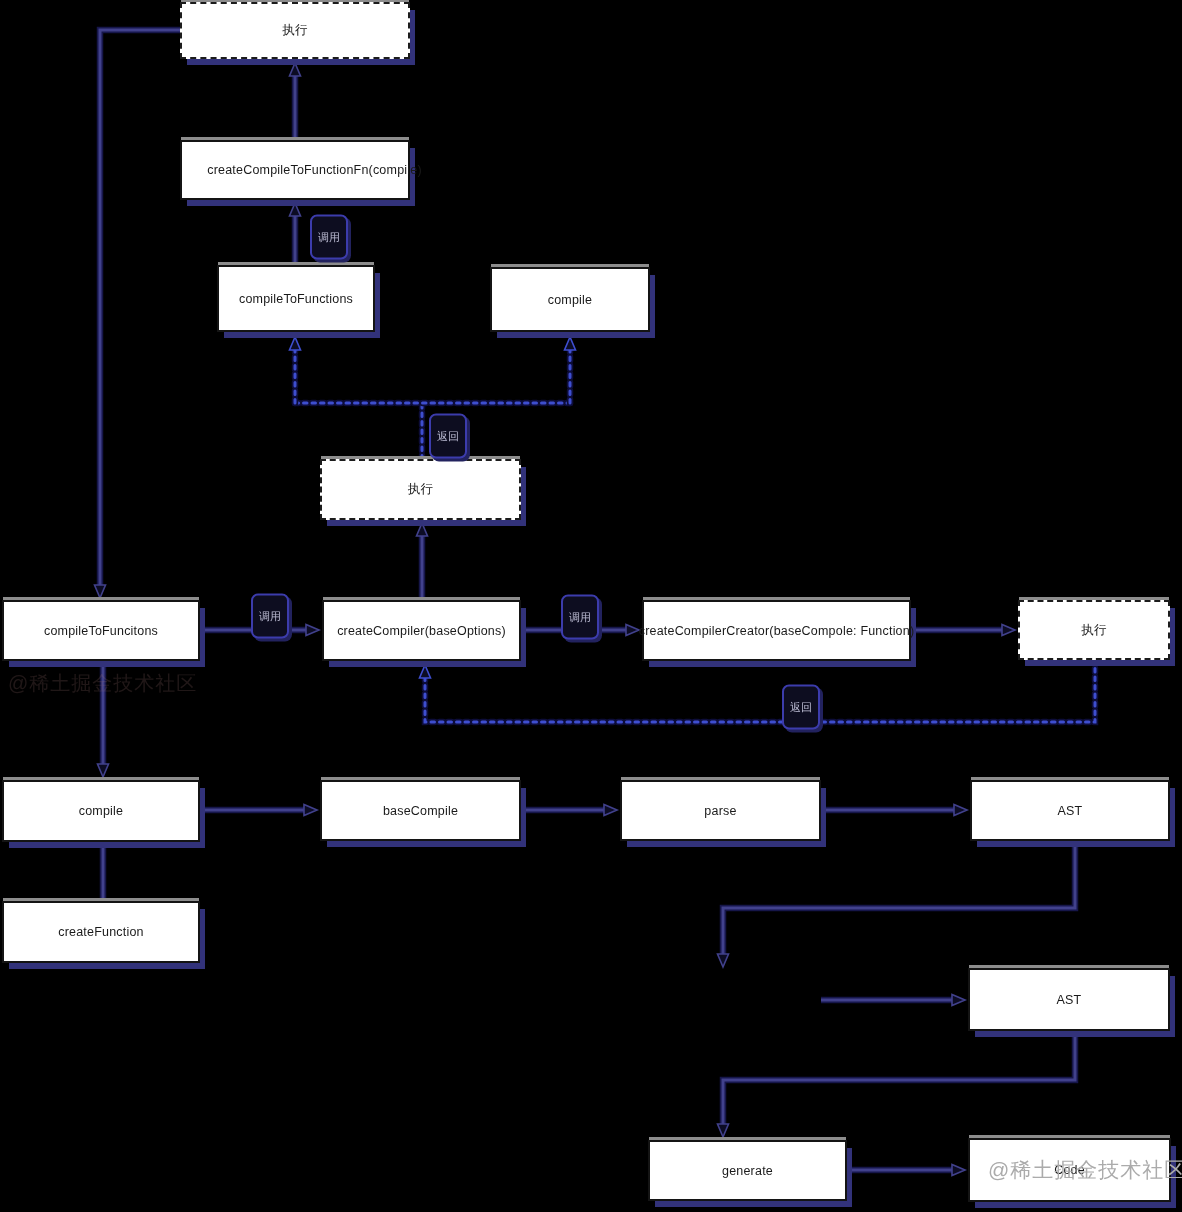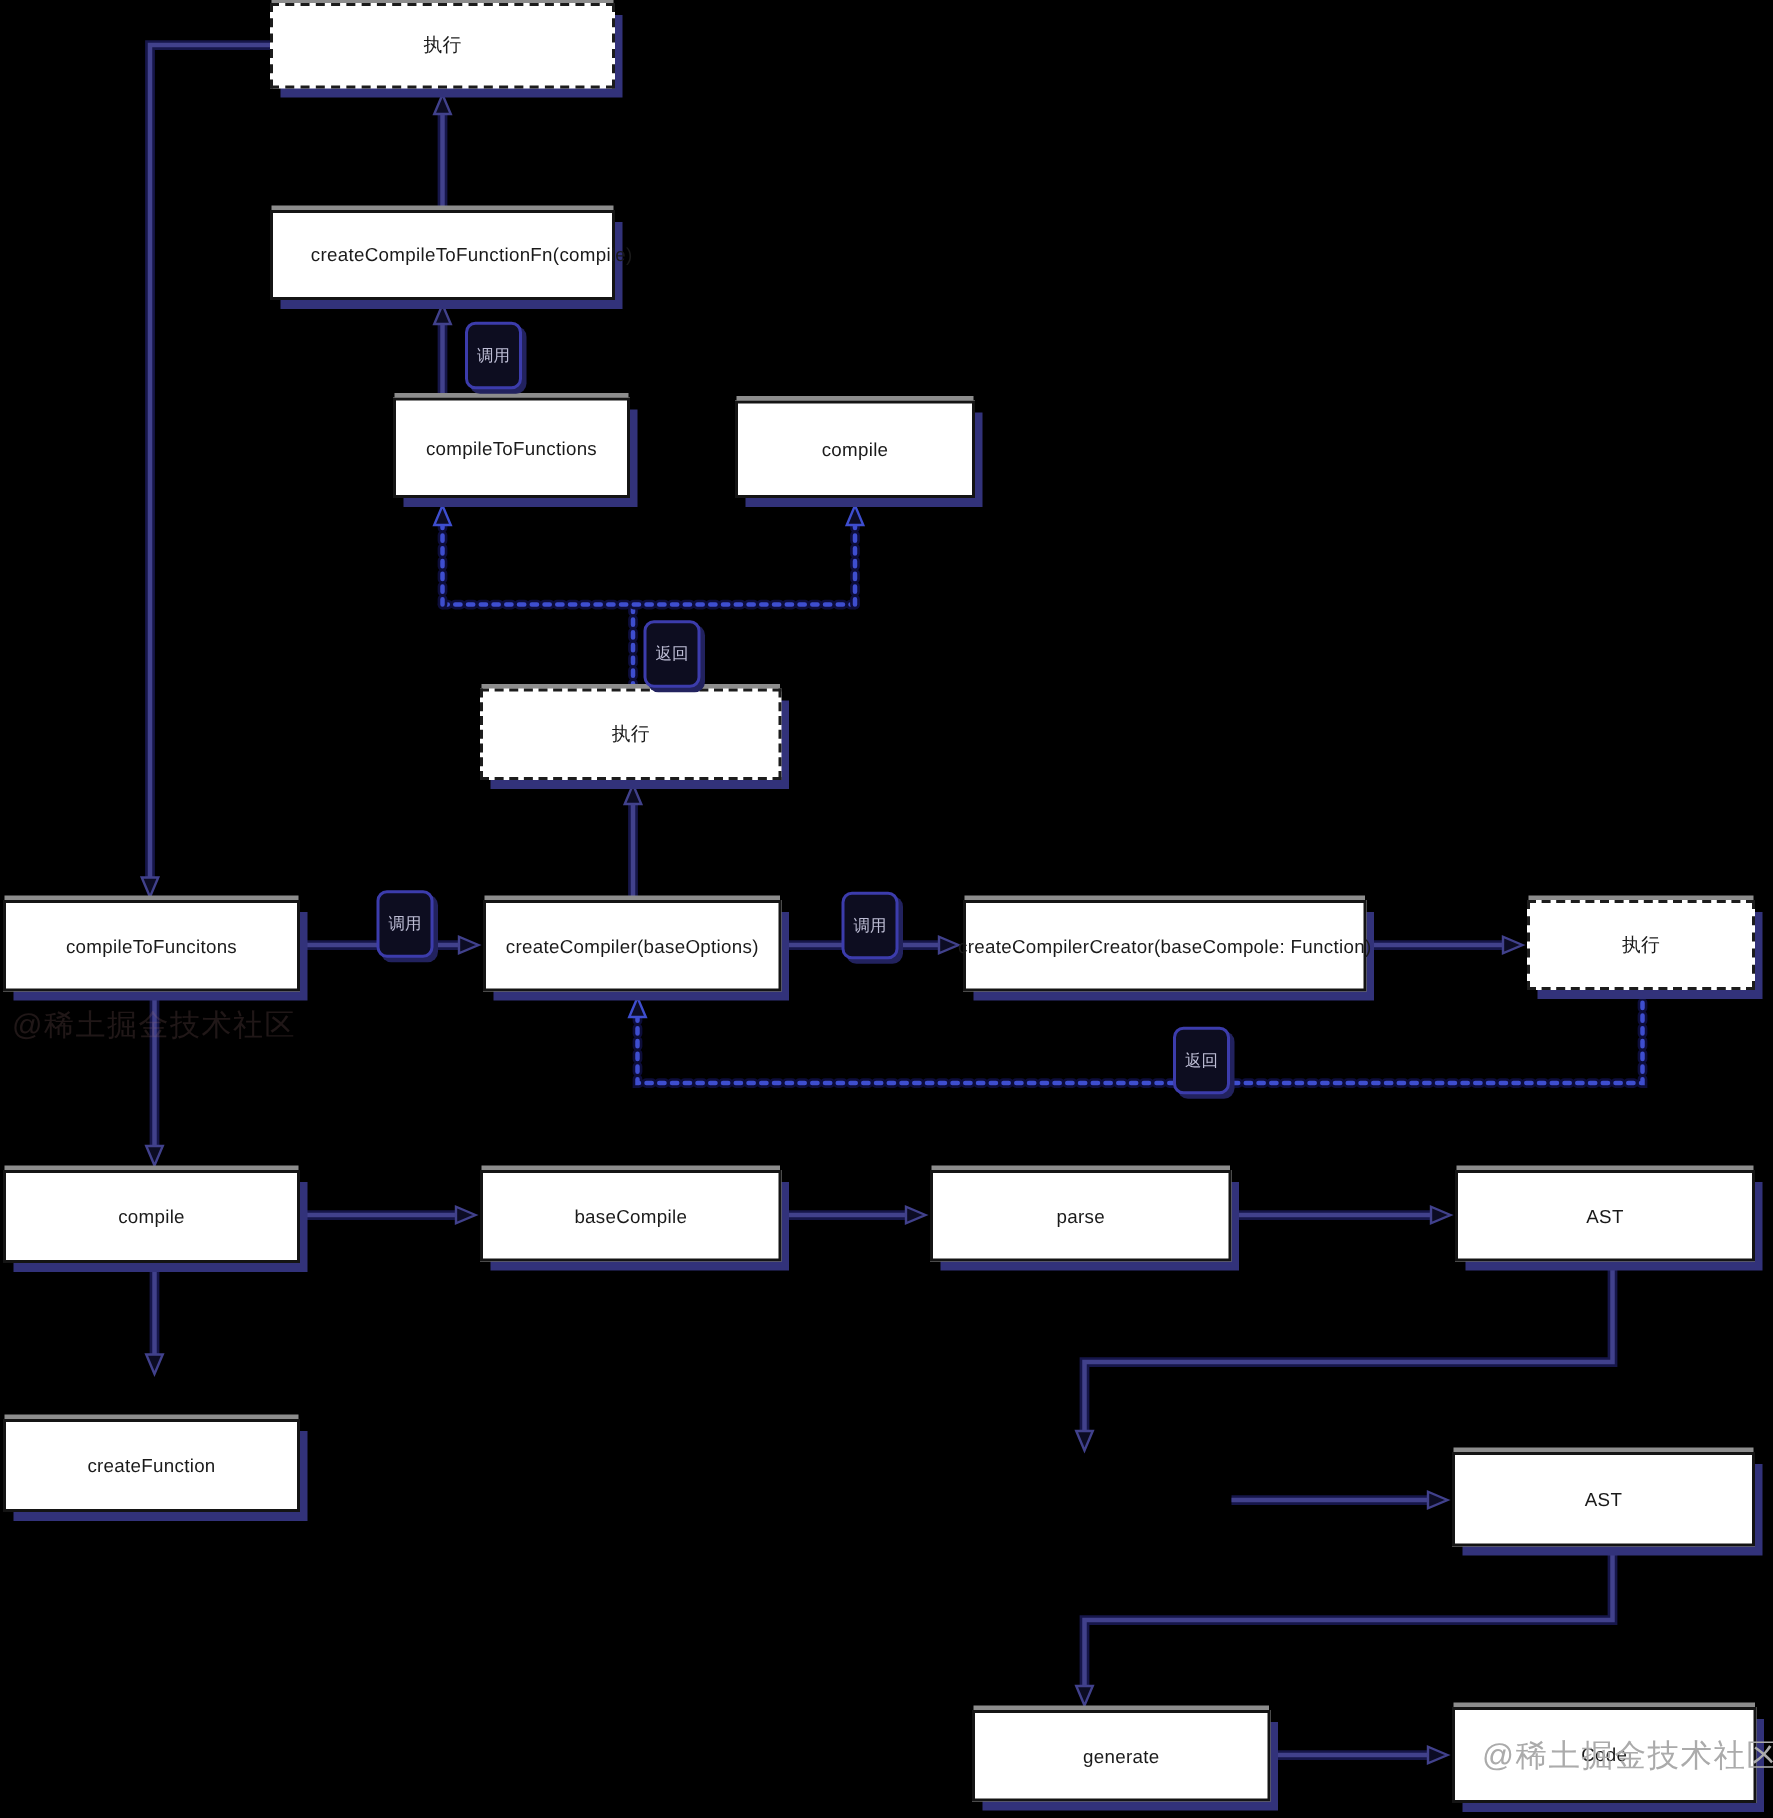--- a/index.html
+++ b/index.html
@@ -159,21 +159,21 @@
         <path d="M425 665 L 419.5 678 L 430.5 678 Z" fill="#0c0c24" stroke="#3e4ecf" stroke-width="1.6"></path>
       </g>
     </svg>
 
 <div class="node dashed" style="left: 180px; top: 2px; width: 230px; height: 57px;">
       <span class="node-label">执行</span>
     </div>
     <div class="node" style="left: 180px; top: 140px; width: 230px; height: 60px; padding-left: 39px;">
       <span class="node-label">createCompileToFunctionFn(compile)</span>
     </div>
-    <div class="node" style="left: 217px; top: 265px; width: 158px; height: 67px; margin-left: 45px;">
+    <div class="node" style="left: 217px; top: 265px; width: 158px; height: 67px;">
       <span class="node-label">compileToFunctions</span>
     </div>
     <div class="node" style="left: 490px; top: 267px; width: 160px; height: 65px;">
       <span class="node-label">compile</span>
     </div>
     <div class="node dashed" style="left: 320px; top: 459px; width: 201px; height: 61px;">
       <span class="node-label">执行</span>
     </div>
     <div class="node" style="left: 2px; top: 600px; width: 198px; height: 61px;">
       <span class="node-label">compileToFuncitons</span>
@@ -192,21 +192,21 @@
     </div>
     <div class="node" style="left: 320px; top: 780px; width: 201px; height: 61px;">
       <span class="node-label">baseCompile</span>
     </div>
     <div class="node" style="left: 620px; top: 780px; width: 201px; height: 61px;">
       <span class="node-label">parse</span>
     </div>
     <div class="node" style="left: 970px; top: 780px; width: 200px; height: 61px;">
       <span class="node-label">AST</span>
     </div>
-    <div class="node" style="left: 2px; top: 946px; width: 198px; height: 62px;">
+    <div class="node" style="left: 2px; top: 901px; width: 198px; height: 62px;">
       <span class="node-label">createFunction</span>
     </div>
     <div class="node" style="left: 968px; top: 968px; width: 202px; height: 63px;">
       <span class="node-label">AST</span>
     </div>
     <div class="node" style="left: 620px; top: 1140px; width: 199px; height: 61px; margin-left: 28px;">
       <span class="node-label">generate</span>
     </div>
     <div class="node" style="left: 968px; top: 1138px; width: 203px; height: 64px;">
       <span class="node-label">Code</span>

